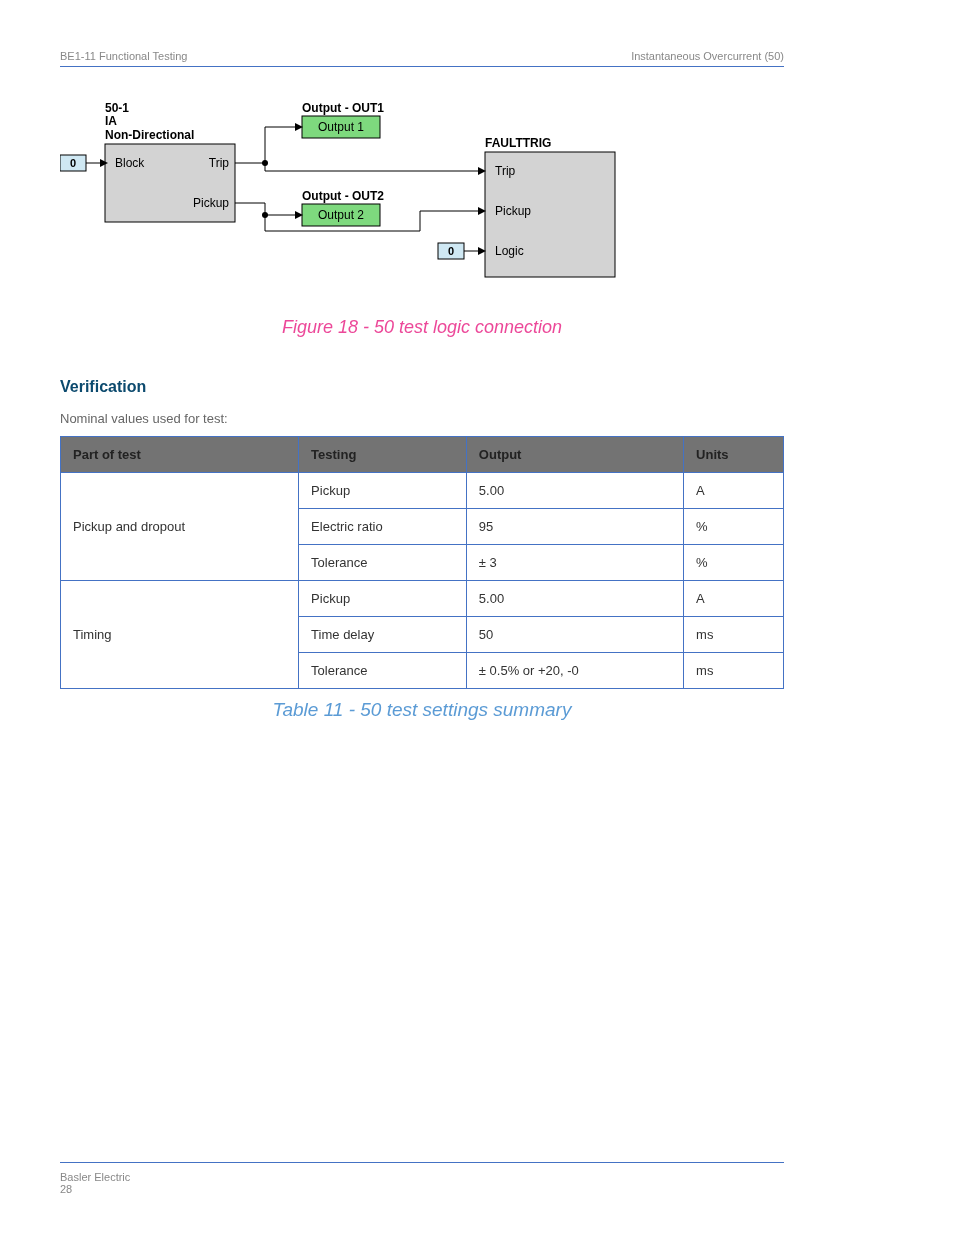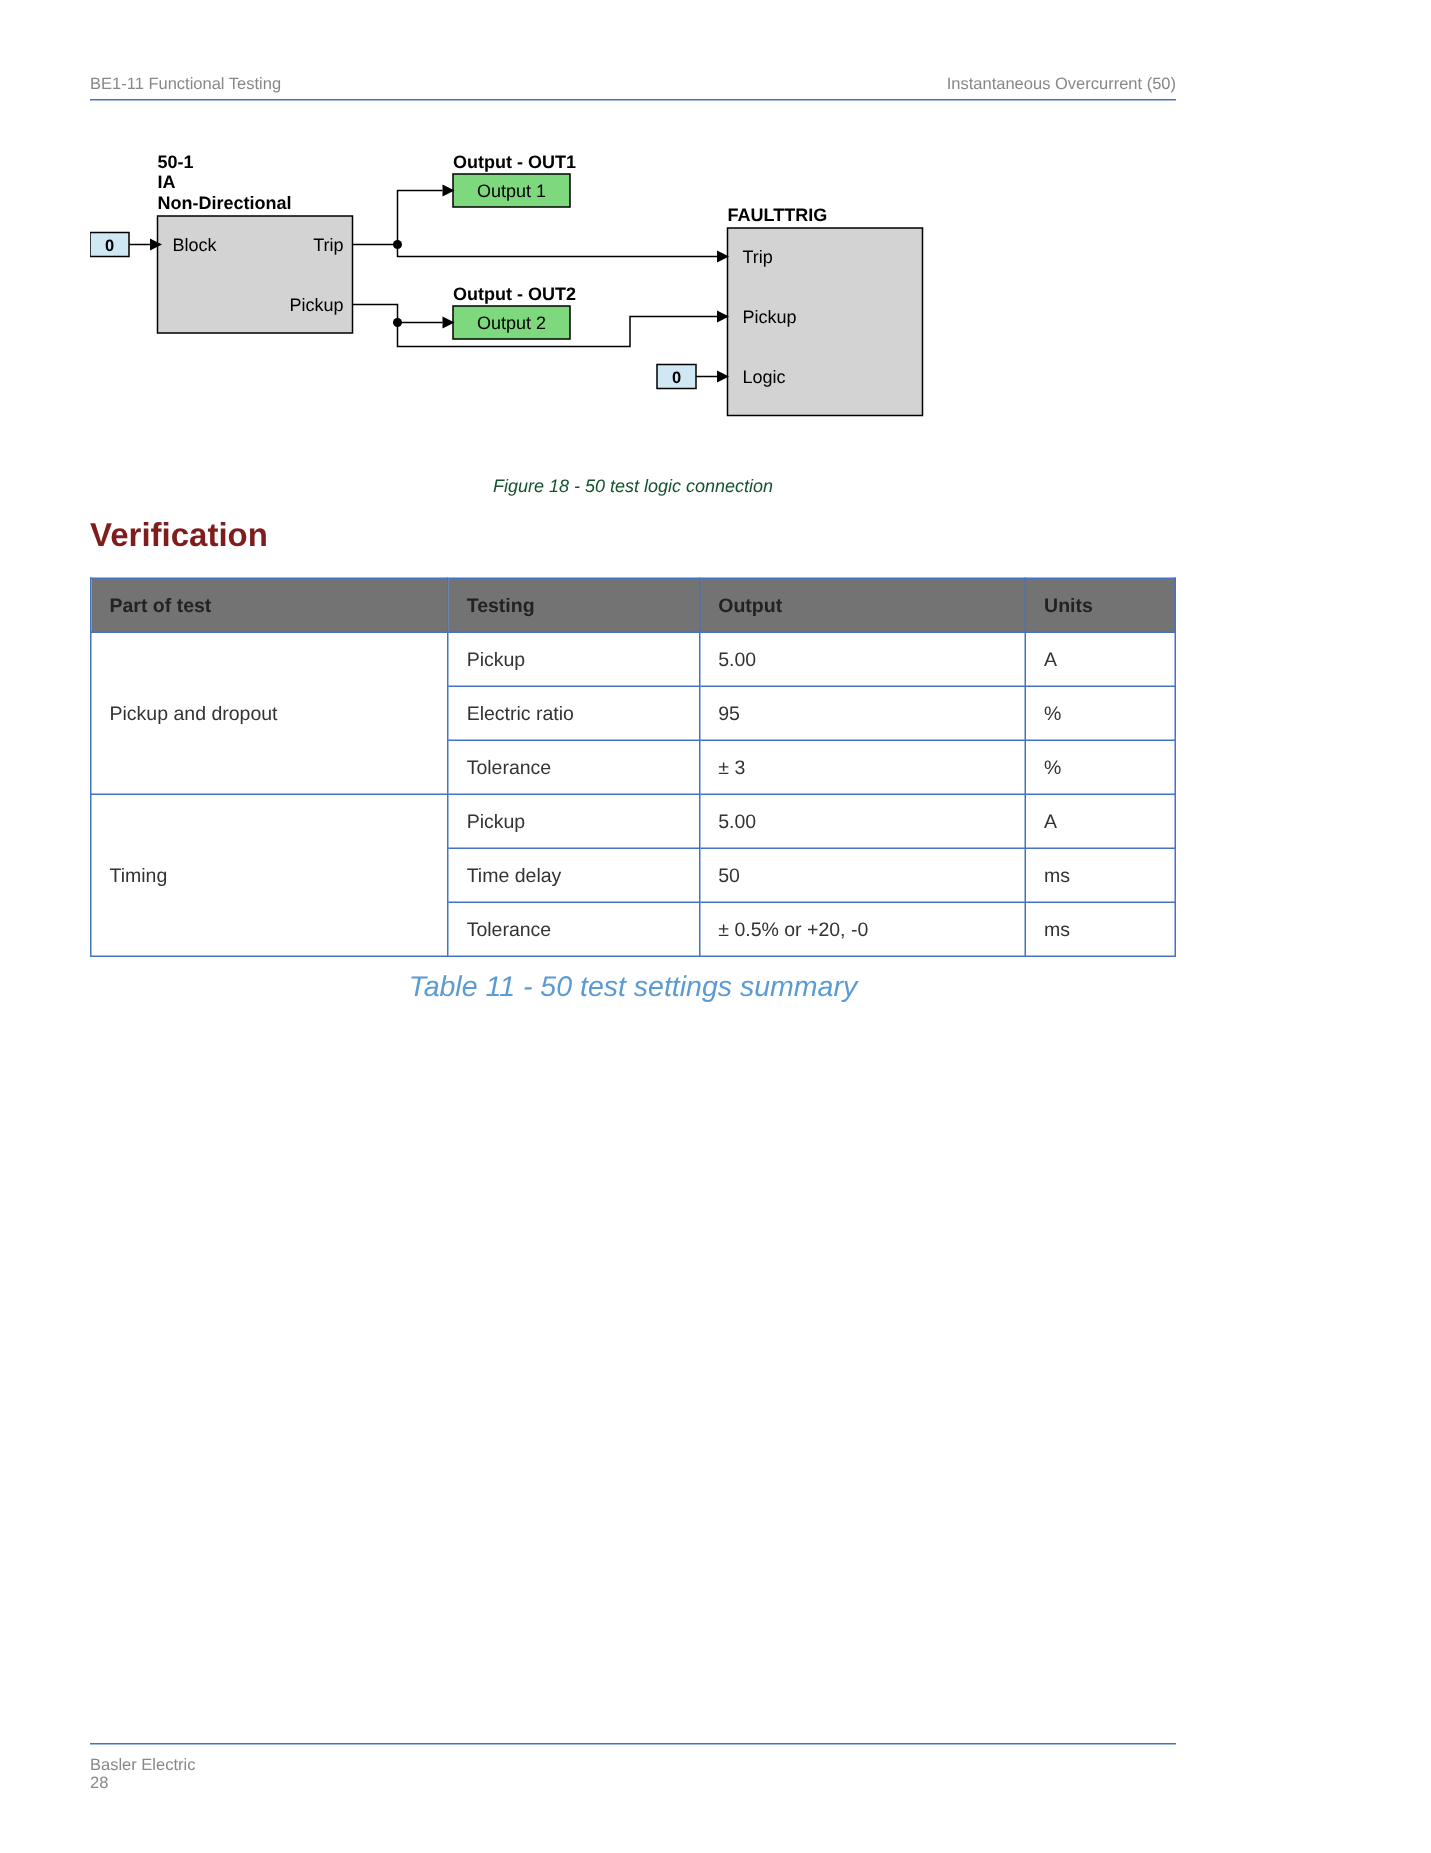--- a/index.html
+++ b/index.html
@@ -24,28 +24,28 @@
     display: flex;
     justify-content: flex-start;
     margin-bottom: 10px;
   }
   .diagram svg {
     display: block;
   }
   .caption {
     text-align: center;
     font-style: italic;
-    font-size: 12px;
-    color: #14532d;
-    margin-bottom: 13px;
+    font-size: 18px;
+    color: #ec4899;
+    margin-bottom: 40px;
   }
   .section-header {
-    font-size: 22px;
+    font-size: 16px;
     font-weight: bold;
-    color: #7f1d1d;
+    color: #0c4a6e;
     margin-bottom: 15px;
   }
   .sub-header {
     font-size: 13px;
     color: #666;
     margin-bottom: 10px;
   }
   table.data {
     width: 100%;
     border-collapse: collapse;
@@ -141,20 +141,21 @@
       <polygon points="235,114 243,118 235,122" fill="#000"></polygon>
       <path d="M205 118 V134 H360 V114 H418" fill="none" stroke="#000" stroke-width="1"></path>
       <polygon points="418,110 426,114 418,118" fill="#000"></polygon>
       <circle cx="205" cy="118" r="3" fill="#000"></circle>
     </svg>
   </div>
 
   <div class="caption">Figure 18 - 50 test logic connection</div>
 
   <div class="section-header">Verification</div>
+  <div class="sub-header">Nominal values used for test:</div>
 
   <table class="data">
     <thead>
       <tr>
         <th>Part of test</th>
         <th>Testing</th>
         <th>Output</th>
         <th>Units</th>
       </tr>
     </thead>

